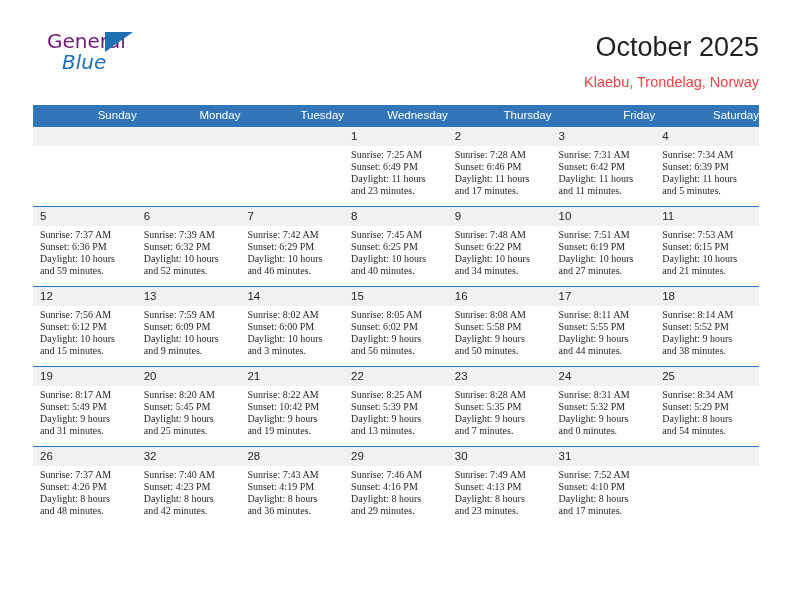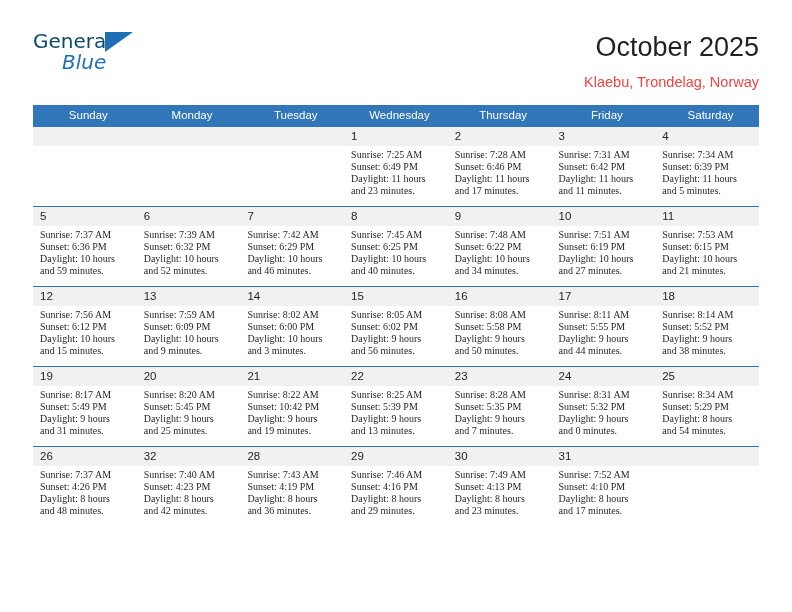--- a/index.html
+++ b/index.html
@@ -31,25 +31,25 @@
   }
   .logo {
     position: absolute;
     left: 0;
     top: 8px;
     width: 120px;
     height: 50px;
   }
   .logo-general {
     position: absolute;
-    left: 0;
+    left: 14px;
     top: 0;
     font-size: 20px;
     letter-spacing: 0px;
-    color: #0c4a6e;
+    color: #701a75;
     font-family: "DejaVu Sans", sans-serif;
     font-weight: 400;
     line-height: 22px;
   }
   .logo-triangle {
     position: absolute;
     left: 72px;
     top: 2px;
     width: 0;
     height: 0;
@@ -100,21 +100,21 @@
     border-collapse: collapse;
     table-layout: fixed;
   }
   .calendar col { width: 103.71px; }
 
   .weekday-row th {
     background: #3076b8;
     color: #ffffff;
     font-size: 11.5px;
     font-weight: 400;
-    text-align: center;
+    text-align: right;
     padding: 4px 0 5px 7px;
     height: 12px;
     border: none;
   }
 
   .week-row td {
     vertical-align: top;
     padding: 0;
     border-top: 1px solid #3076b8;
     height: 79px;

